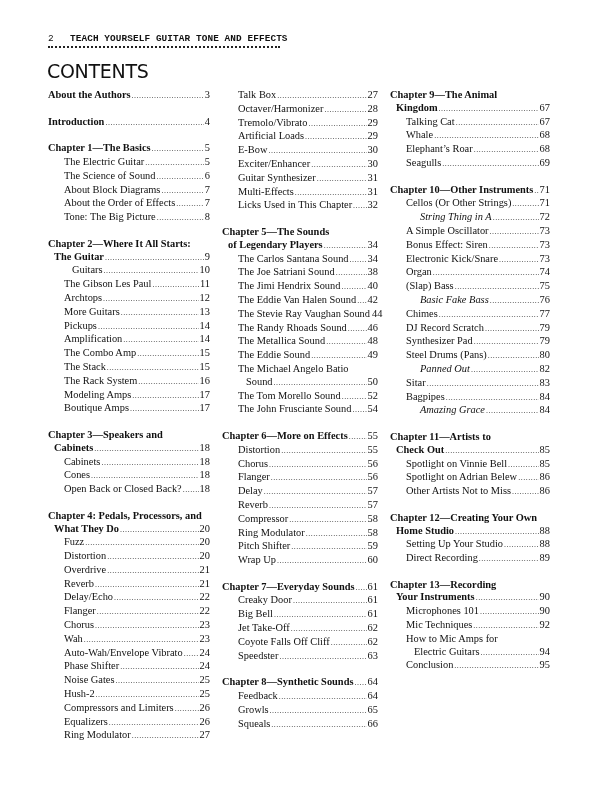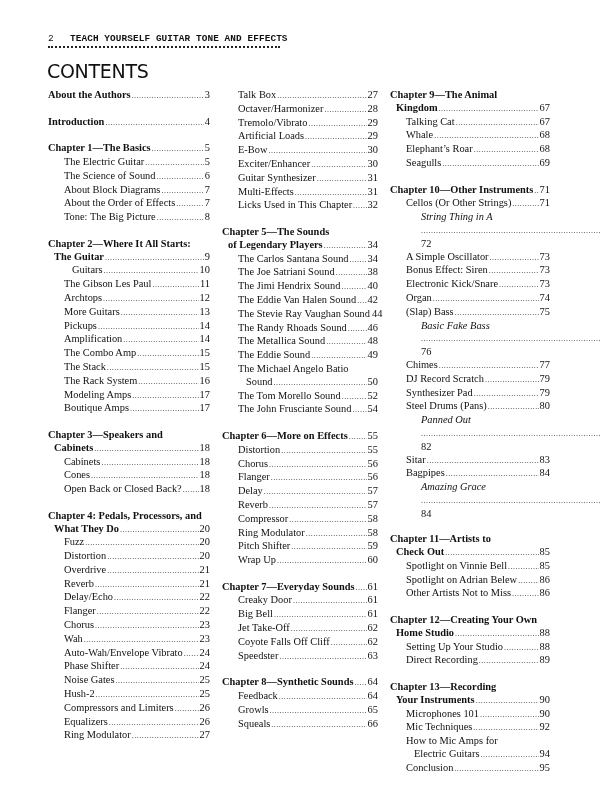--- a/index.html
+++ b/index.html
@@ -17,21 +17,21 @@
     .entry .dots { flex: 1 1 auto; overflow: hidden; margin: 0 1px; letter-spacing: 0.5px; }
     .entry .dots::before { content: "................................................................................................................................"; font-size: 8px; }
     .entry .pg { flex: 0 0 auto; }
     .chap { font-weight: bold; }
     .chap .pg, .chap .dots { font-weight: normal; }
     .chap-first { font-weight: bold; white-space: nowrap; }
     .chap.cont { padding-left: 6px; }
     .sub { padding-left: 16px; }
     .sub-first { padding-left: 16px; white-space: nowrap; }
     .sub.cont { padding-left: 24px; }
-    .subsub { padding-left: 30px; font-style: italic; flex-direction: column; }
+    .subsub { padding-left: 30px; font-style: italic; }
     .subsub .pg, .subsub .dots { font-style: normal; }
   </style>
 </head>
 <body>
 
 <div class="running-head">
   <span class="pg">2</span><span>TEACH YOURSELF GUITAR TONE AND EFFECTS</span>
 </div>
 
 <h1 class="title">CONTENTS</h1>

